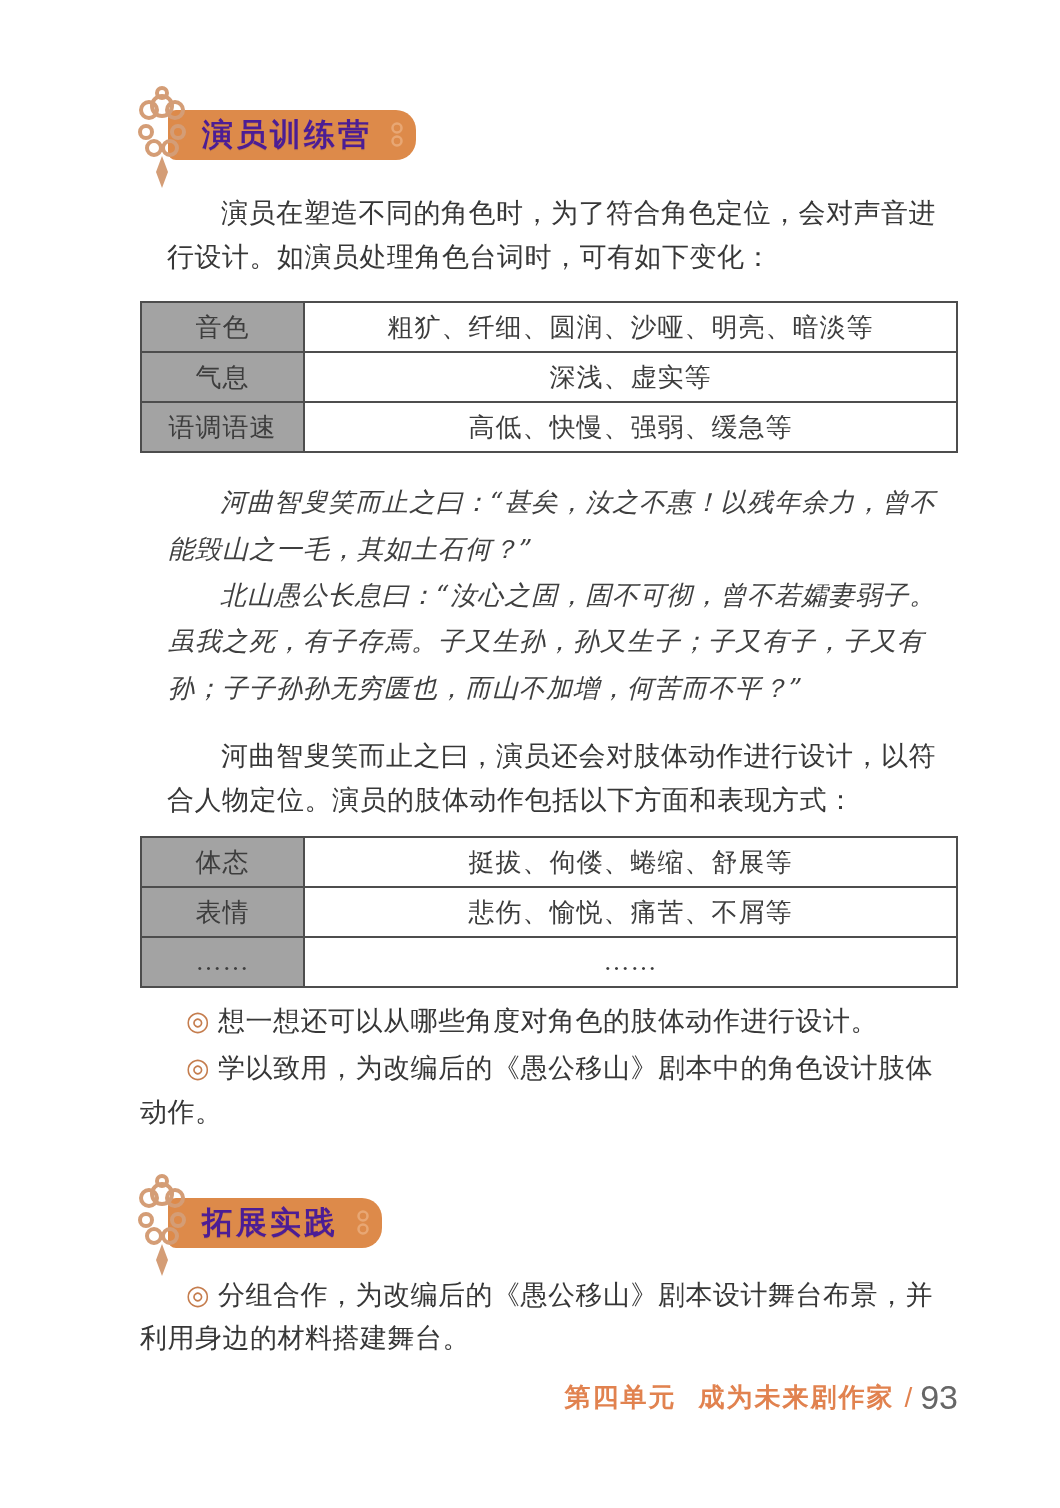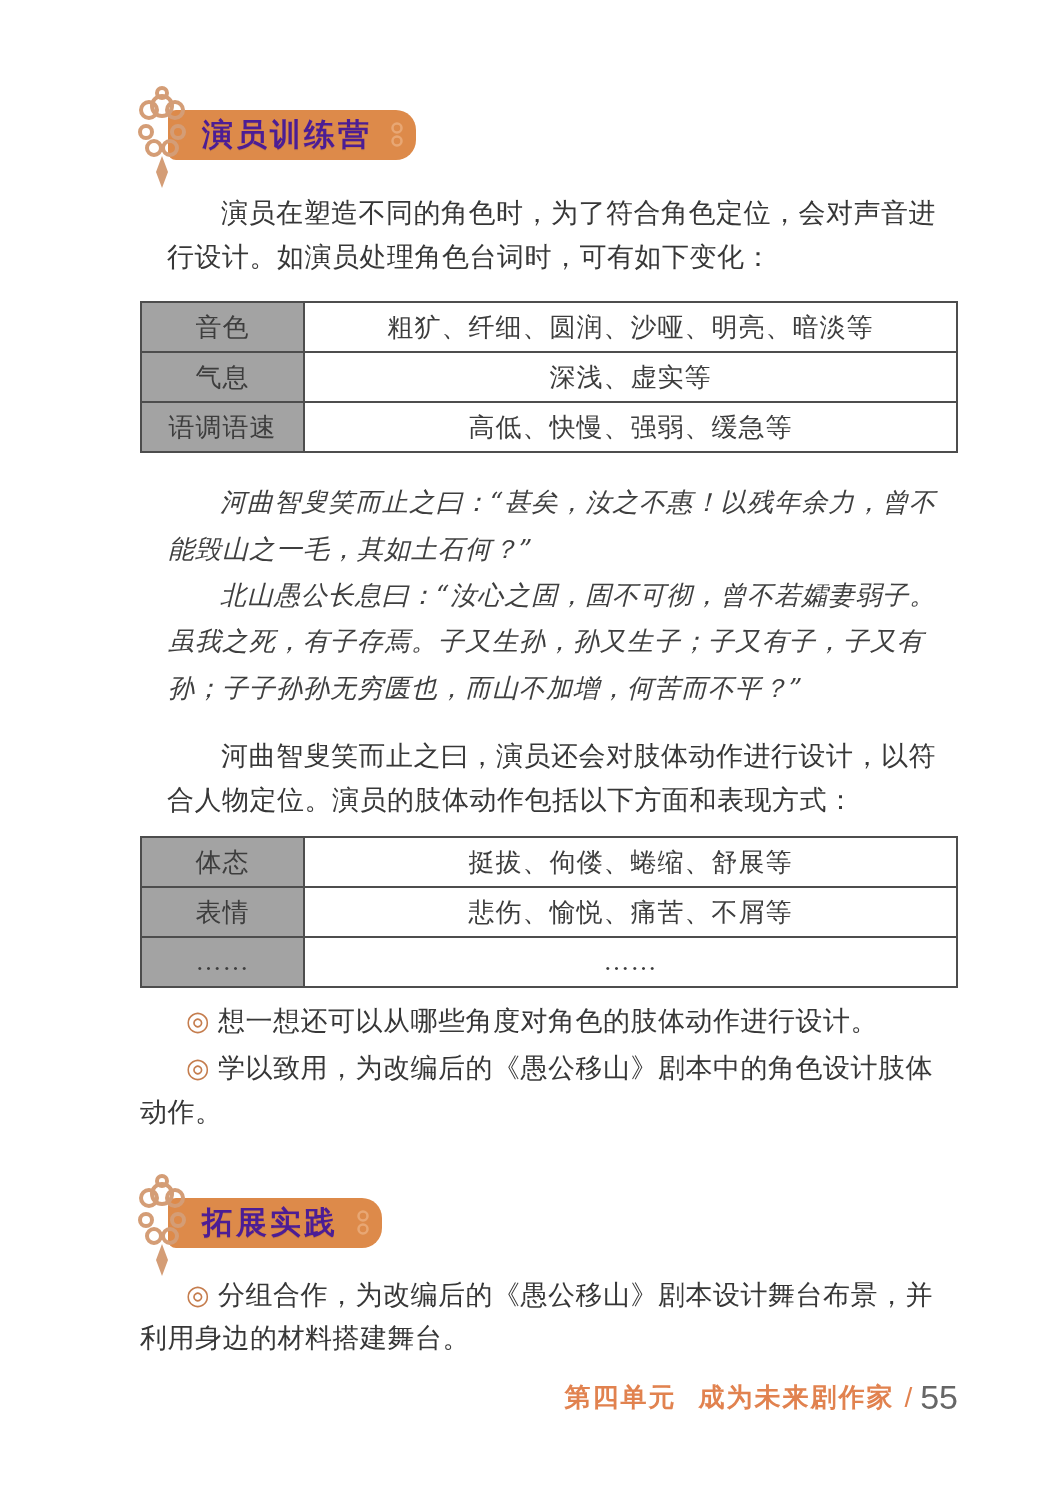--- a/index.html
+++ b/index.html
@@ -257,15 +257,15 @@
     <p class="bullet mt-m">
       <span class="bsym">◎</span><span>分组合作，为改编后的《愚公移山》剧本设计舞台布景，并利用身边的材料搭建舞台。</span>
     </p>
 
   </div>
 
   <div class="footer">
     <span class="unit">第四单元</span>
     <span class="chapter">成为未来剧作家</span>
     <span class="slash">/</span>
-    <span class="pagenum">55</span>
+    <span class="pagenum">93</span>
   </div>
 </div>
 
 </body></html>

